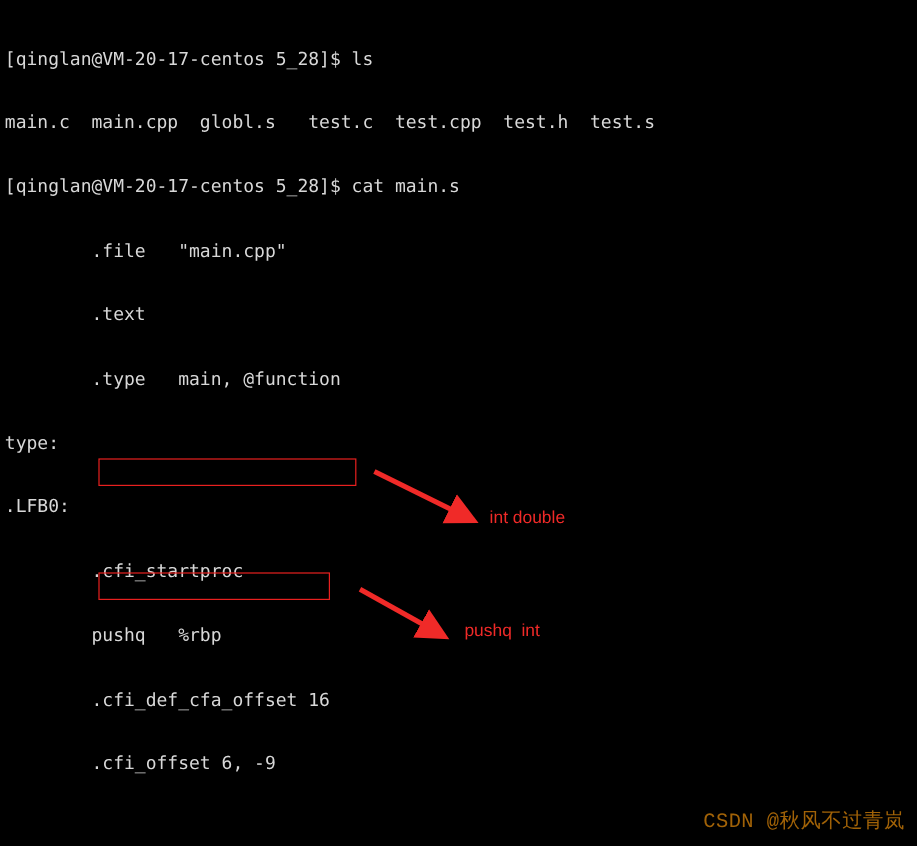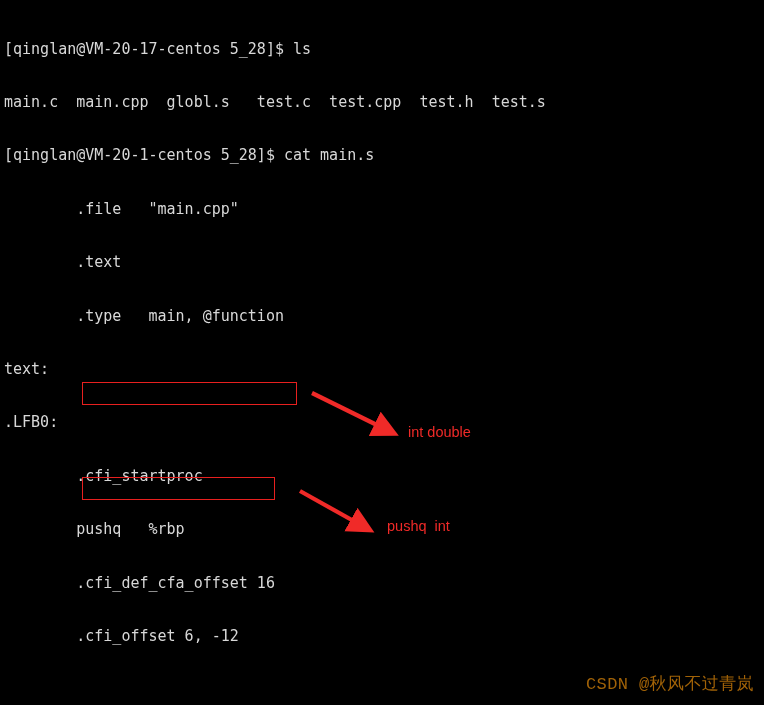--- a/index.html
+++ b/index.html
@@ -74,30 +74,30 @@
   }
 </style>
 </head>
 <body>
 
 <div id="screen">
 
   <div id="terminal">
     <div class="tline">[qinglan@VM-20-17-centos 5_28]$ ls</div>
     <div class="tline">main.c  main.cpp  globl.s   test.c  test.cpp  test.h  test.s</div>
-    <div class="tline">[qinglan@VM-20-1-centos 5_28]$ cat main.s</div>
+    <div class="tline">[qinglan@VM-20-17-centos 5_28]$ cat main.s</div>
     <div class="tline">        .file   "main.cpp"</div>
     <div class="tline">        .text</div>
     <div class="tline">        .type   main, @function</div>
-    <div class="tline">text:</div>
+    <div class="tline">type:</div>
     <div class="tline">.LFB0:</div>
     <div class="tline">        .cfi_startproc</div>
     <div class="tline">        pushq   %rbp</div>
     <div class="tline">        .cfi_def_cfa_offset 16</div>
-    <div class="tline">        .cfi_offset 6, -12</div>
+    <div class="tline">        .cfi_offset 6, -9</div>
     
     
     
     
     
     
     
     
     
     

